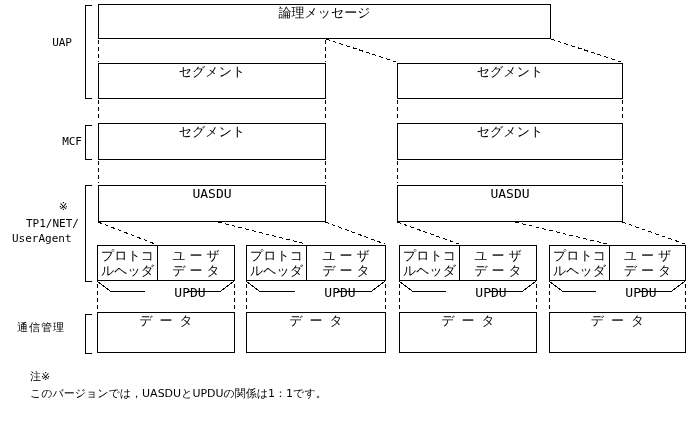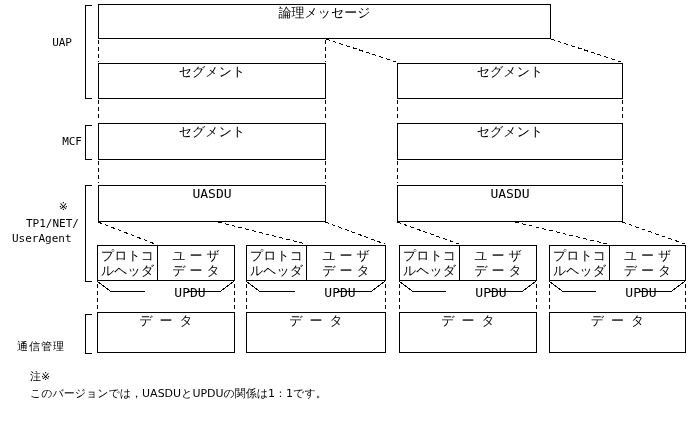--- a/index.html
+++ b/index.html
@@ -81,21 +81,21 @@
       <line class="dash" x1="549" y1="284" x2="549" y2="310"></line>
       <line class="dash" x1="685" y1="284" x2="685" y2="310"></line>
     </g>
   </svg>
 
   <div class="lbl mono right" style="left:30px;top:36px;width:42px;">UAP</div>
   <div class="lbl mono right" style="left:40px;top:135px;width:42px;">MCF</div>
   <div class="lbl right" style="left:28px;top:200px;width:40px;">※</div>
   <div class="lbl mono" style="left:26px;top:217px;">TP1/NET/</div>
   <div class="lbl mono" style="left:12px;top:232px;">UserAgent</div>
-  <div class="lbl" style="left:17px;top:340px;letter-spacing:1px;">通信管理</div>
+  <div class="lbl" style="left:17px;top:321px;letter-spacing:1px;">通信管理</div>
 
   <div class="box" style="left:98px;top:4px;width:453px;height:35px;">
     <span>論理メッセージ</span>
   </div>
 
   <div class="box" style="left:98px;top:63px;width:228px;height:36px;">
     <span>セグメント</span>
   </div>
   <div class="box" style="left:397px;top:63px;width:226px;height:36px;">
     <span>セグメント</span>

